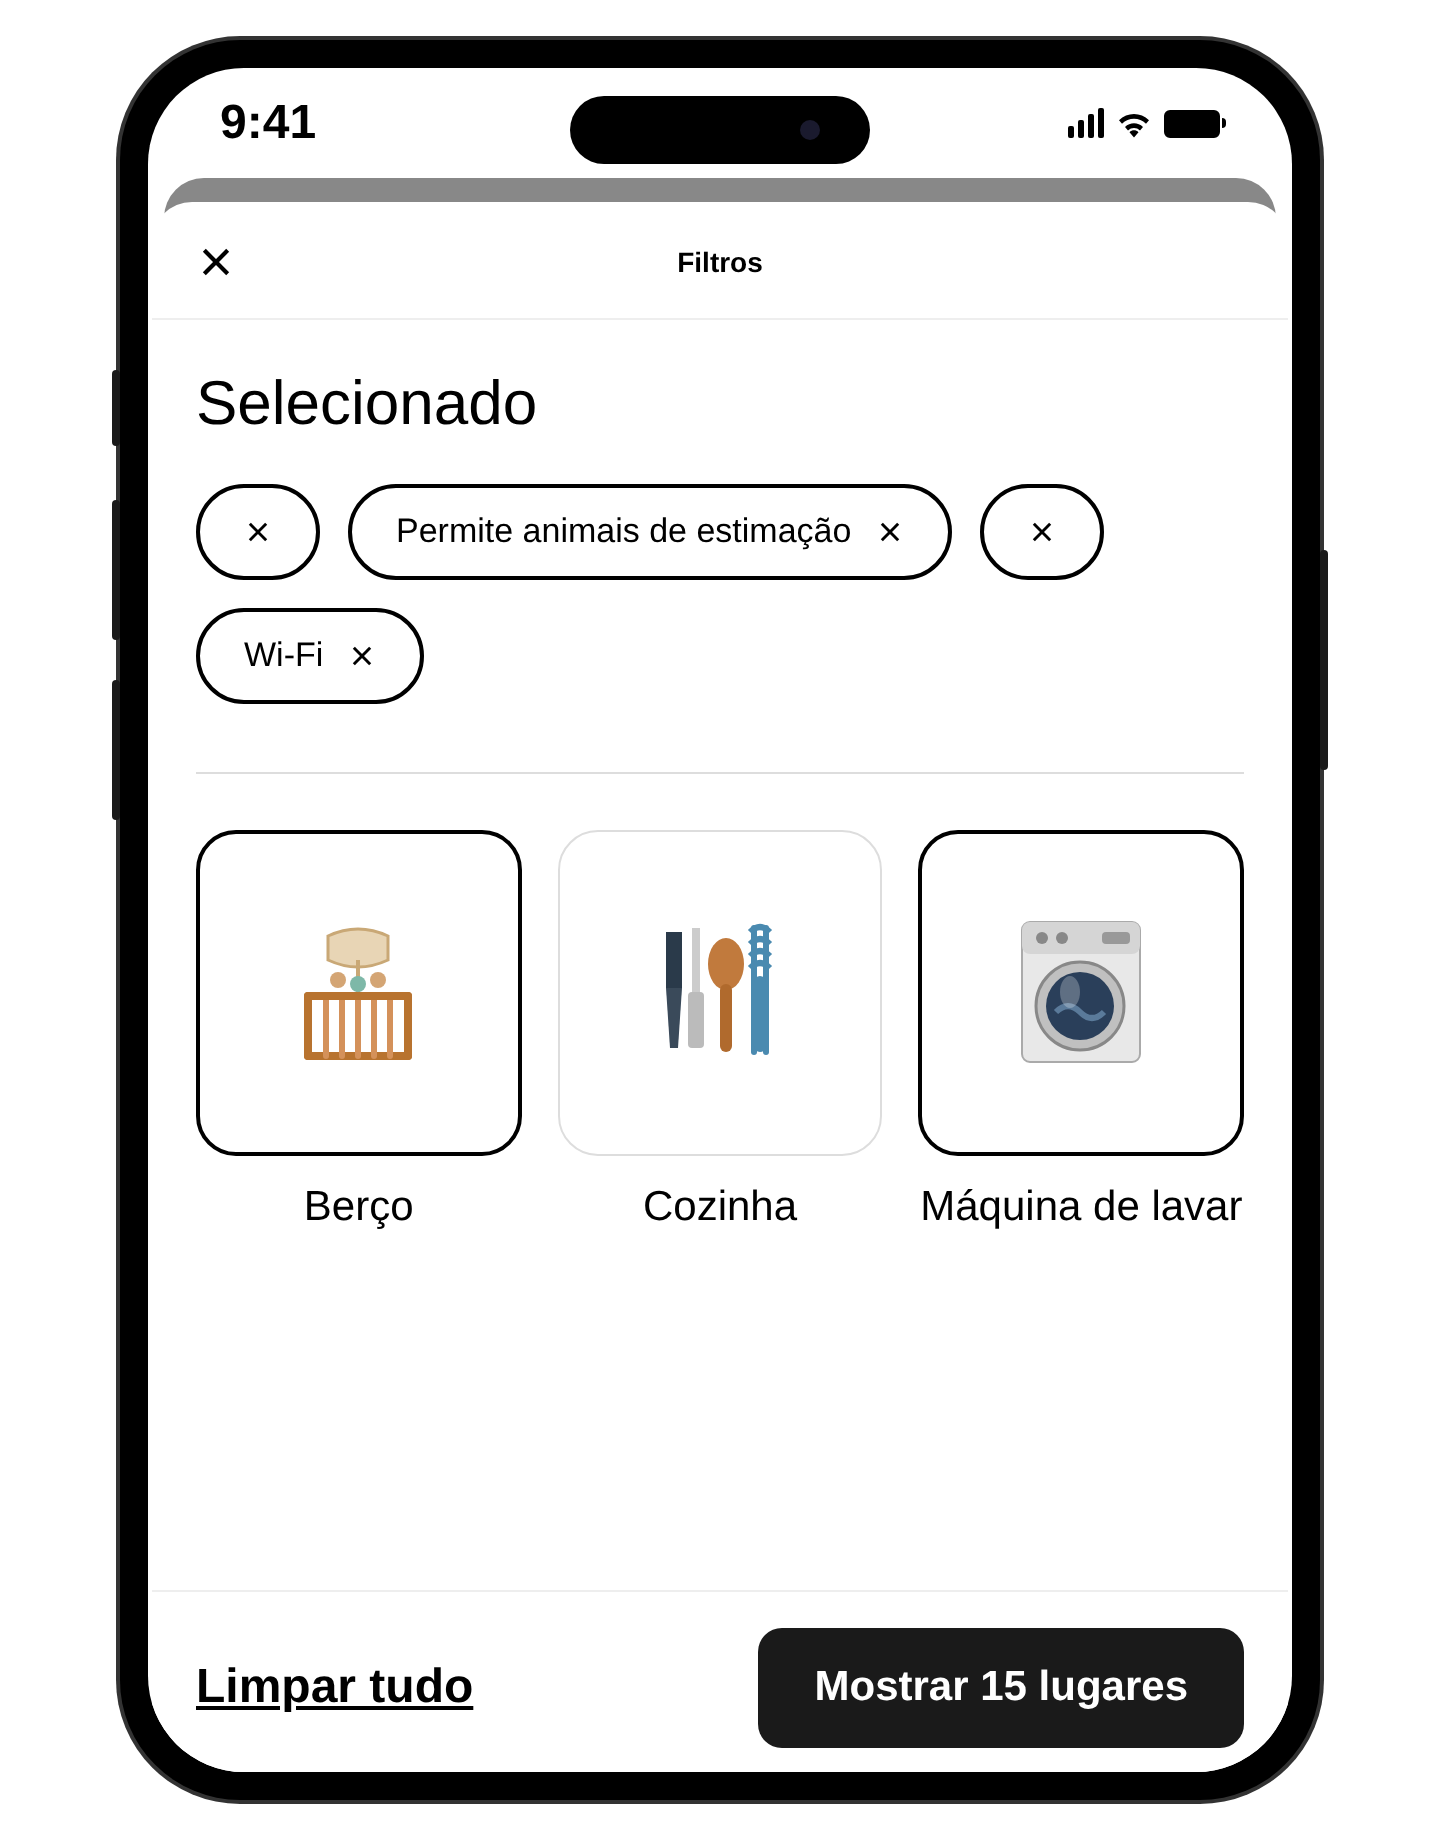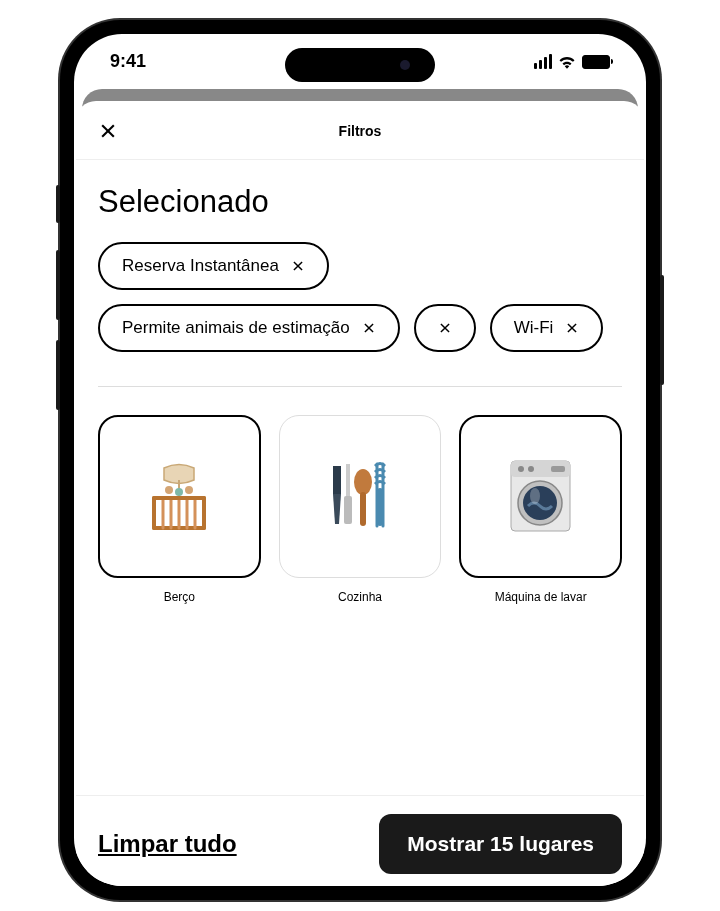--- a/index.html
+++ b/index.html
@@ -55,21 +55,21 @@
       background: #1a1a2e;
       border-radius: 50%;
     }
     .status-bar {
       height: 55px;
       display: flex;
       justify-content: space-between;
       align-items: center;
       padding: 0 36px;
       font-weight: 600;
-      font-size: 18px;
+      font-size: 24px;
       color: #000;
     }
     .status-right {
       display: flex;
       align-items: center;
       gap: 6px;
     }
     .signal-bars {
       display: flex;
       align-items: flex-end;
@@ -199,21 +199,21 @@
       margin-bottom: 12px;
       background: #fff;
     }
     .rec-tile.selected {
       border: 2.5px solid #000;
     }
     .rec-tile.unselected {
       border: 1px solid #ddd;
     }
     .rec-label {
-      font-size: 12px;
+      font-size: 21px;
       text-align: right;
       line-height: 1.3;
     }
     .footer {
       display: flex;
       align-items: center;
       justify-content: space-between;
       padding: 18px 22px 12px;
       border-top: 1px solid #eee;
     }
@@ -282,21 +282,20 @@
           <line x1="19" y1="5" x2="5" y2="19"></line>
         </svg>
         <div class="sheet-title">Filtros</div>
       </div>
 
       <div class="content">
         <h2 class="section-title">Selecionado</h2>
 
         <div class="chips">
           <div class="chip">
-            <span>Reserva Instantânea</span>
             <svg class="chip-x" width="14" height="14" viewBox="0 0 24 24" fill="none" stroke="#000" stroke-width="2.5">
                 <line x1="5" y1="5" x2="19" y2="19"></line>
                 <line x1="19" y1="5" x2="5" y2="19"></line>
               </svg>
           </div>
           <div class="chip">
             <span>Permite animais de estimação</span>
             <svg class="chip-x" width="14" height="14" viewBox="0 0 24 24" fill="none" stroke="#000" stroke-width="2.5">
                 <line x1="5" y1="5" x2="19" y2="19"></line>
                 <line x1="19" y1="5" x2="5" y2="19"></line>

